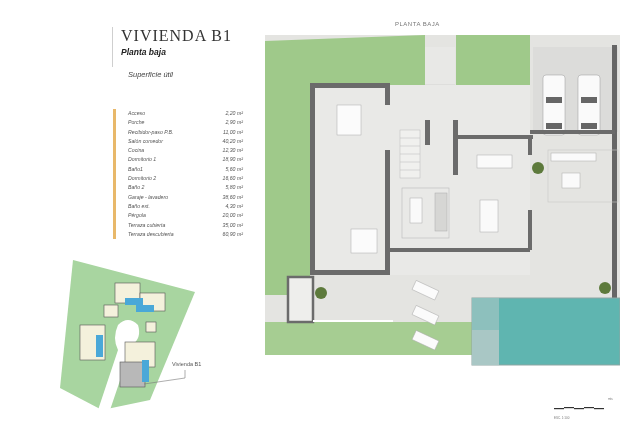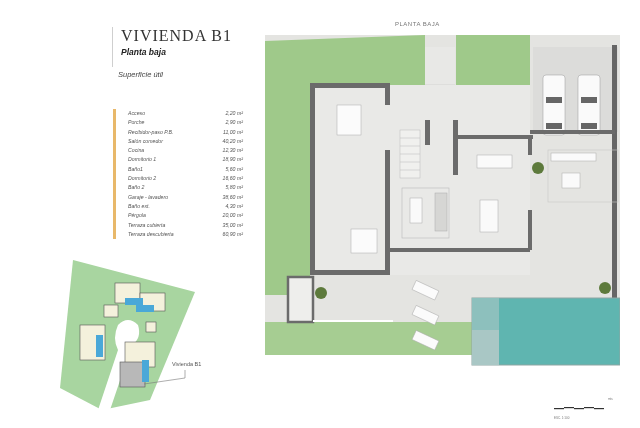--- a/index.html
+++ b/index.html
@@ -1,21 +1,21 @@
 <!DOCTYPE html>
 <html><head>
 <meta charset="utf-8">
 <style>
   html,body{margin:0;padding:0;}
   body{width:640px;height:428px;background:#ffffff;position:relative;overflow:hidden;font-family:"Liberation Sans",sans-serif;}
   .abs{position:absolute;}
   .title-block{left:112px;left:112px;top:27px;border-left:1px solid #cfcfcf;padding-left:8px;height:40px;}
   .title{font-family:"Liberation Serif","DejaVu Serif",serif;font-size:16px;letter-spacing:1px;color:#333;line-height:18px;}
   .subtitle{font-family:"Liberation Sans",sans-serif;font-size:8.5px;font-weight:bold;font-style:italic;color:#222;margin-top:2px;}
-  .sup-label{left:118px;top:70px;font-size:7.5px;font-style:italic;color:#444;}
+  .sup-label{left:128px;top:70px;font-size:7.5px;font-style:italic;color:#444;}
   .area-list{left:113px;top:109px;border-left:3px solid #e8b86a;padding-left:12px;width:115px;}
   .area-row{display:flex;justify-content:space-between;font-size:5.2px;font-style:italic;color:#555;height:9.3px;line-height:9.3px;}
   .area-row .v{text-align:right;}
   .plan-title{left:395px;top:21px;font-size:6px;color:#777;letter-spacing:0.5px;}
   .scale{left:554px;top:398px;}
   .scale-txt{font-size:3px;color:#777;}
   .site-label{left:172px;top:361px;font-size:5.5px;color:#555;}
 </style>
 </head>
 <body>

